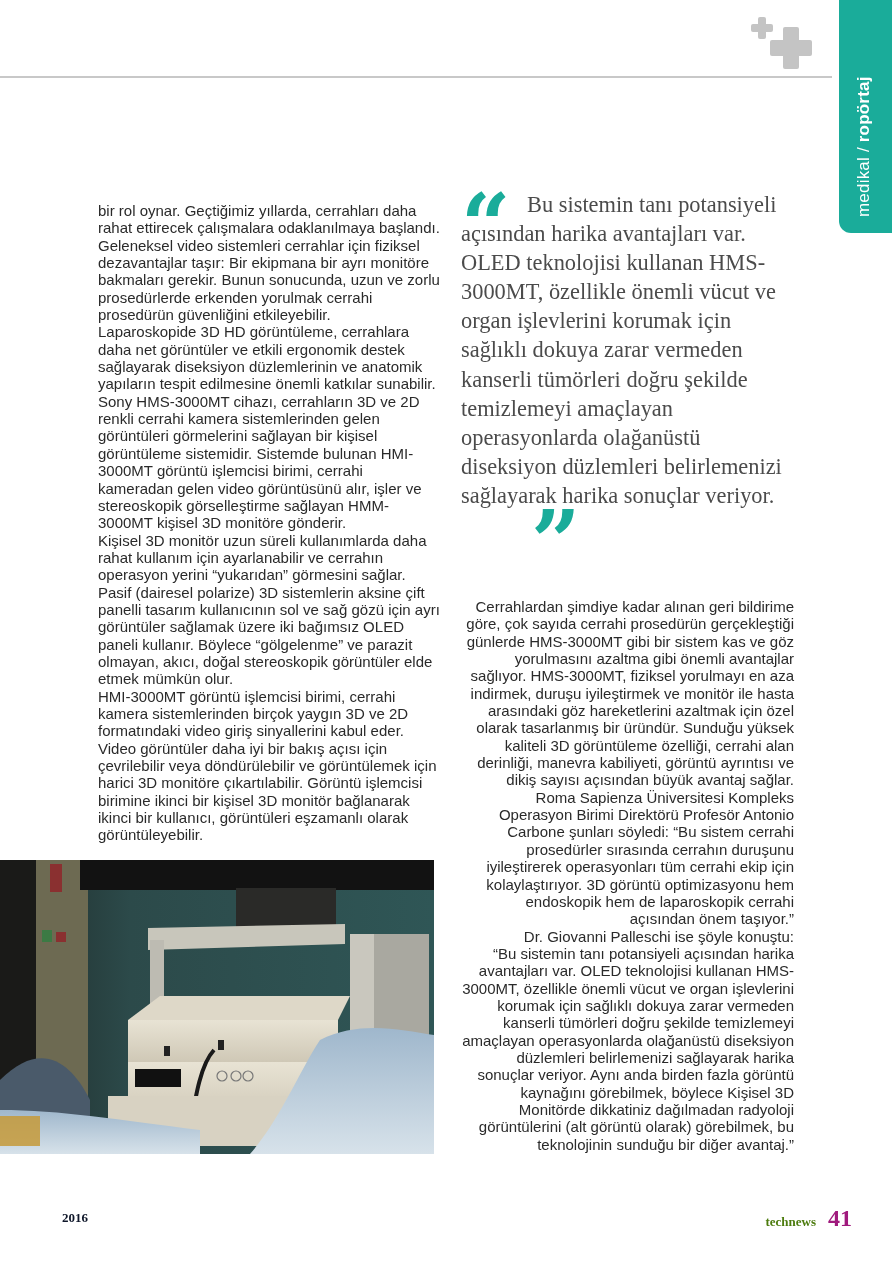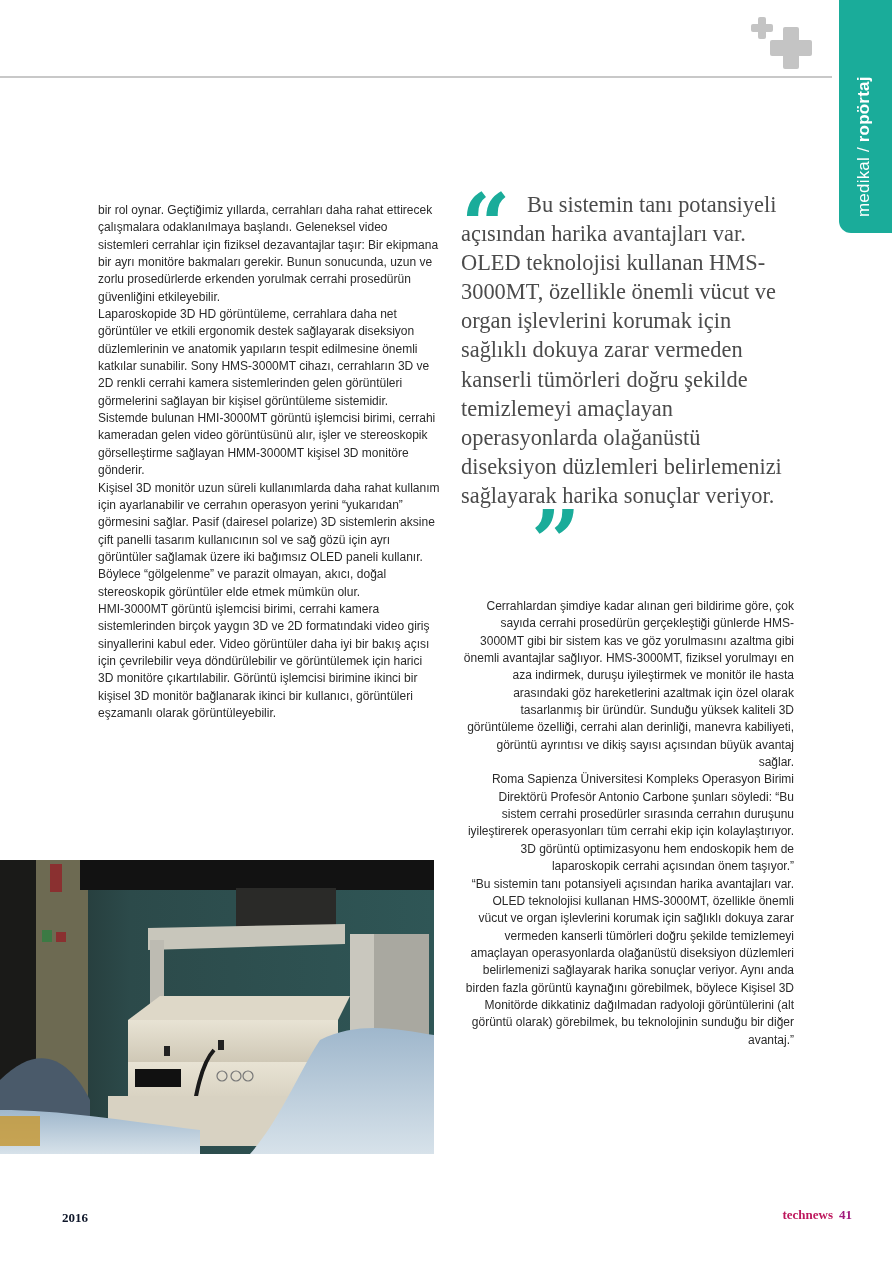--- a/index.html
+++ b/index.html
@@ -12,36 +12,36 @@
   .cross-small .h { left: 0; top: 7px; width: 22px; height: 8px; }
   .cross-small .v { left: 7px; top: 0; width: 8px; height: 22px; }
   .cross-big { left: 770px; top: 27px; width: 42px; height: 42px; }
   .cross-big .h { left: 0; top: 13px; width: 42px; height: 16px; }
   .cross-big .v { left: 13px; top: 0; width: 16px; height: 42px; }
 
   .section-tab { position: absolute; left: 839px; top: 0; width: 53px; height: 233px; background: #1aac9a; border-bottom-left-radius: 12px; }
   .section-tab .label { position: absolute; left: 50%; bottom: 16px; transform-origin: left bottom; transform: translateX(8px) rotate(-90deg); white-space: nowrap; color: #ffffff; font-size: 17px; letter-spacing: 0.2px; }
   .section-tab .label .bold { font-weight: bold; }
 
-  .col { position: absolute; font-size: 12px; line-height: 17.35px; color: #2a2a2a; }
+  .col { position: absolute; font-size: 15px; line-height: 17.35px; color: #2a2a2a; }
   .col p { margin: 0; }
   .col-left { left: 98px; top: 202px; width: 342px; }
   .col-right { left: 462px; top: 598px; width: 332px; text-align: right; }
 
   .pull-quote { position: absolute; left: 461px; top: 190px; width: 330px; font-family: "Liberation Serif", "DejaVu Serif", serif; font-size: 22.4px; line-height: 29.1px; color: #4b4b4b; }
   .quote-open { position: absolute; left: 0; top: -8px; color: #1aac9a; font-family: "DejaVu Serif", serif; font-weight: bold; font-size: 86px; line-height: 86px; letter-spacing: -8px; }
   .pull-quote .qtext { text-indent: 66px; }
   .quote-close { display: inline-block; color: #1aac9a; font-family: "DejaVu Serif", serif; font-weight: bold; font-size: 86px; line-height: 0; vertical-align: -40px; letter-spacing: -8px; margin-left: 4px; }
 
   .photo { position: absolute; left: 0; top: 860px; width: 434px; height: 294px; overflow: hidden; background: #2a4648; }
 
   .footer-year { position: absolute; left: 62px; top: 1210px; font-family: "Liberation Serif", serif; font-weight: bold; font-size: 13px; color: #0f172a; }
   .footer-brand { position: absolute; right: 40px; top: 1205px; font-family: "Liberation Serif", serif; }
-  .footer-brand .brand { font-size: 13px; font-weight: bold; color: #be185d; }
-  .footer-brand .pageno { font-size: 13px; font-weight: bold; color: #a01a7d; margin-left: 2px; }
+  .footer-brand .brand { font-size: 13px; font-weight: bold; color: #4d7c0f; }
+  .footer-brand .pageno { font-size: 24px; font-weight: bold; color: #a01a7d; margin-left: 8px; }
 </style>
 </head>
 <body>
 
 <div class="cross cross-small">
     <div class="h"></div>
     <div class="v"></div>
   </div>
 <div class="cross cross-big">
     <div class="h"></div>
@@ -61,20 +61,21 @@
 </div>
 
 <div class="pull-quote">
   <span class="quote-open">“</span>
   <div class="qtext"><span>Bu sistemin tanı potansiyeli açısından harika avantajları var. OLED teknolojisi kullanan HMS-3000MT, özellikle önemli vücut ve organ işlevlerini korumak için sağlıklı dokuya zarar vermeden kanserli tümörleri doğru şekilde temizlemeyi amaçlayan operasyonlarda olağanüstü diseksiyon düzlemleri belirlemenizi sağlayarak harika sonuçlar veriyor.</span><span class="quote-close">”</span></div>
 </div>
 
 <div class="col col-right">
   <p>Cerrahlardan şimdiye kadar alınan geri bildirime göre, çok sayıda cerrahi prosedürün gerçekleştiği günlerde HMS-3000MT gibi bir sistem kas ve göz yorulmasını azaltma gibi önemli avantajlar sağlıyor. HMS-3000MT, fiziksel yorulmayı en aza indirmek, duruşu iyileştirmek ve monitör ile hasta arasındaki göz hareketlerini azaltmak için özel olarak tasarlanmış bir üründür. Sunduğu yüksek kaliteli 3D görüntüleme özelliği, cerrahi alan derinliği, manevra kabiliyeti, görüntü ayrıntısı ve dikiş sayısı açısından büyük avantaj sağlar.</p>
   <p>Roma Sapienza Üniversitesi Kompleks Operasyon Birimi Direktörü Profesör Antonio Carbone şunları söyledi: “Bu sistem cerrahi prosedürler sırasında cerrahın duruşunu iyileştirerek operasyonları tüm cerrahi ekip için kolaylaştırıyor. 3D görüntü optimizasyonu hem endoskopik hem de laparoskopik cerrahi açısından önem taşıyor.”</p>
+  <p>Dr. Giovanni Palleschi ise şöyle konuştu:</p>
   <p>“Bu sistemin tanı potansiyeli açısından harika avantajları var. OLED teknolojisi kullanan HMS-3000MT, özellikle önemli vücut ve organ işlevlerini korumak için sağlıklı dokuya zarar vermeden kanserli tümörleri doğru şekilde temizlemeyi amaçlayan operasyonlarda olağanüstü diseksiyon düzlemleri belirlemenizi sağlayarak harika sonuçlar veriyor. Aynı anda birden fazla görüntü kaynağını görebilmek, böylece Kişisel 3D Monitörde dikkatiniz dağılmadan radyoloji görüntülerini (alt görüntü olarak) görebilmek, bu teknolojinin sunduğu bir diğer avantaj.”</p>
 </div>
 
 <div class="photo">
   <svg width="434" height="294" viewBox="0 0 434 294">
     <defs>
       <linearGradient id="wall" x1="0" y1="0" x2="1" y2="0">
         <stop offset="0" stop-color="#1e2a28"></stop>
         <stop offset="0.3" stop-color="#2c4a4a"></stop>
         <stop offset="1" stop-color="#2f5656"></stop>

